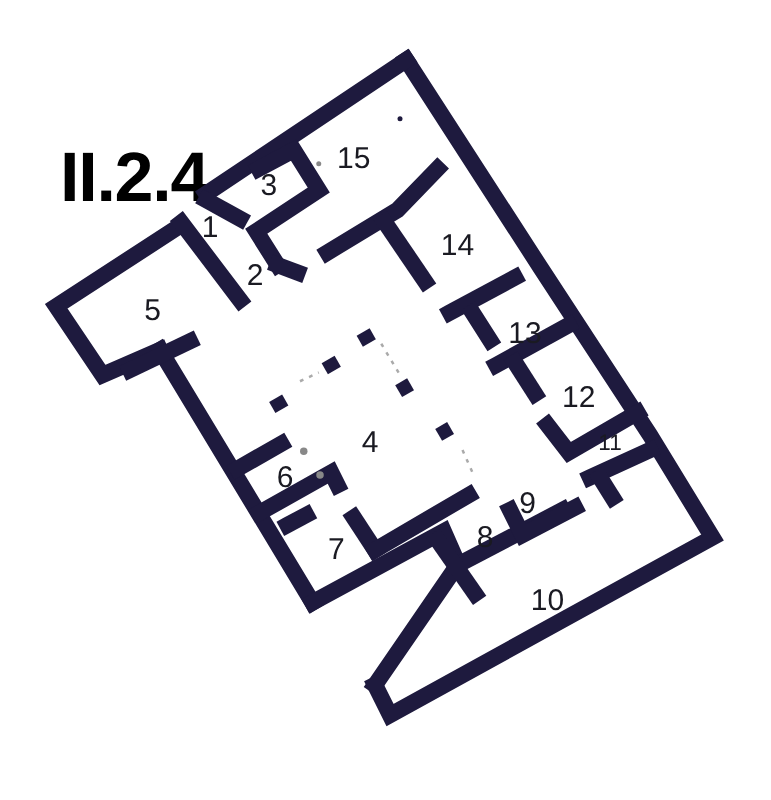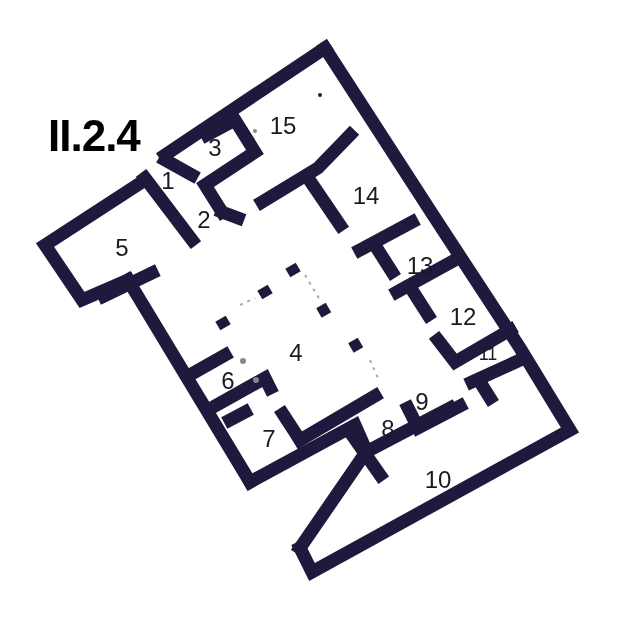--- a/index.html
+++ b/index.html
@@ -1,18 +1,18 @@
 <!DOCTYPE html>
 <html><head>
 <meta charset="utf-8">
 <style>
   html, body { margin:0; padding:0; background:#ffffff; }
   body { width:617px; height:640px; position:relative; overflow:hidden; font-family:"Liberation Sans", sans-serif; }
   #plan { position:absolute; left:0; top:0; width:617px; height:640px; }
-  .title { position:absolute; left:48px; top:114px; font-family:"Liberation Sans", sans-serif; font-weight:bold; font-size:44px; color:#000; letter-spacing:-1px; line-height:1; }
+  .title { position:absolute; left:48px; top:114px; font-family:"Liberation Sans", sans-serif; font-weight:bold; font-size:56px; color:#000; letter-spacing:-1px; line-height:1; }
   .wall { fill:none; stroke:#1e1a3e; stroke-width:13; stroke-linecap:square; stroke-linejoin:miter; }
   .pier { fill:#1e1a3e; }
   .lbl { font-family:"Liberation Sans", sans-serif; font-size:24px; fill:#1a1a22; text-anchor:middle; dominant-baseline:middle; }
   .dot { fill:#888; }
   .dash { stroke:#aaa; stroke-width:2; stroke-dasharray:3 5; fill:none; }
 </style>
 </head>
 <body>
 
 <div class="title">II.2.4</div>

